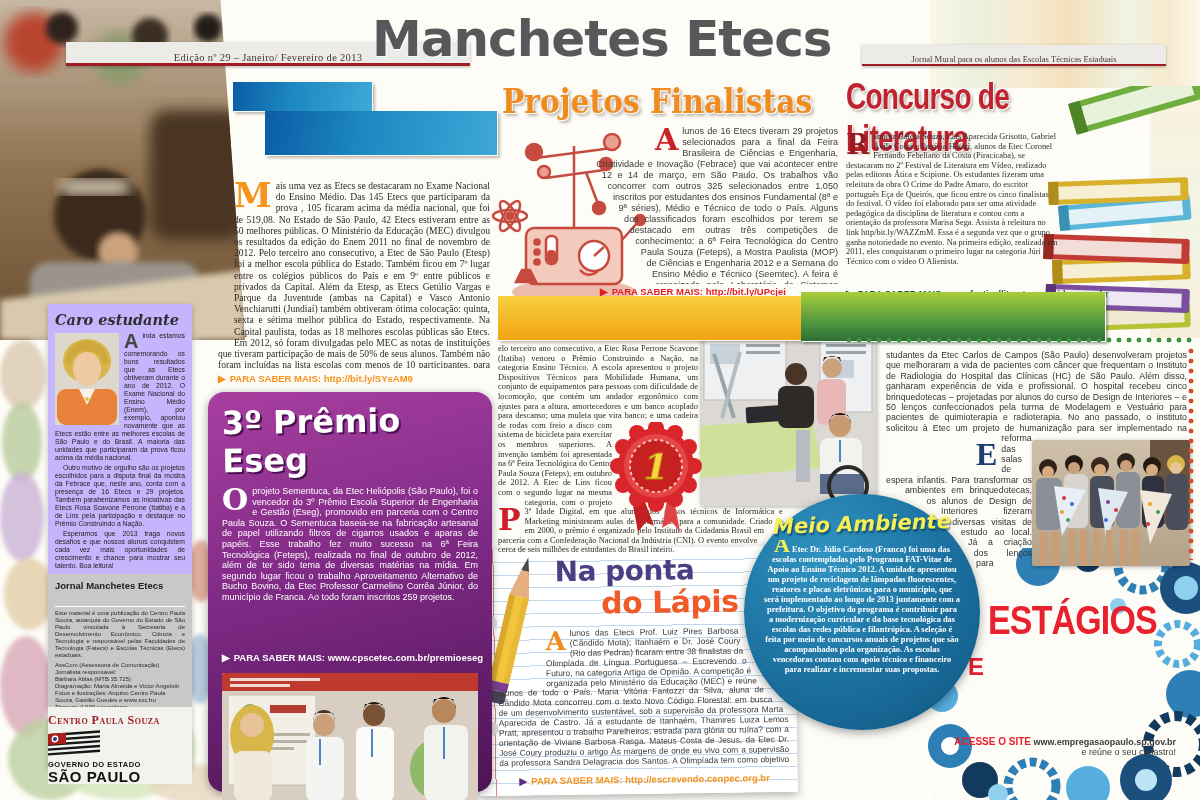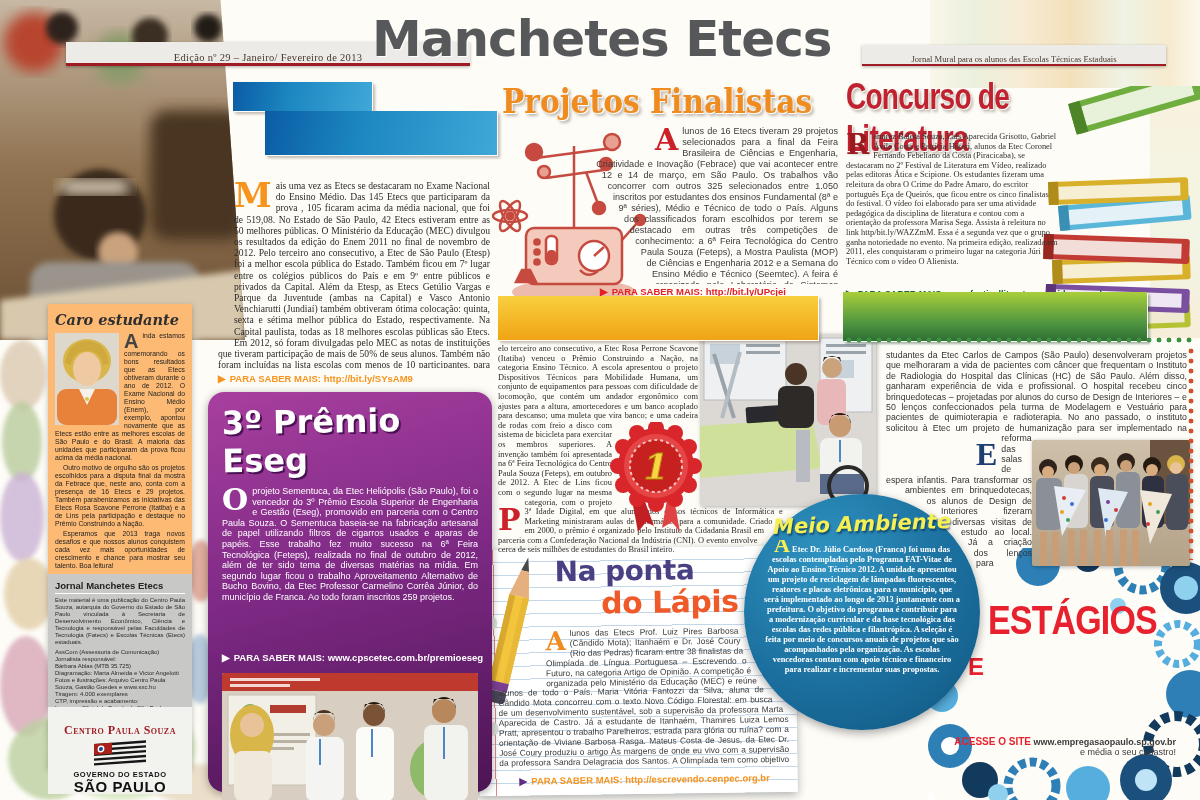--- a/index.html
+++ b/index.html
@@ -19,21 +19,21 @@
   .dotcol{background-image:radial-gradient(circle at 3px 3px,#d2502e 2.2px,transparent 2.7px);background-size:6px 10px;background-repeat:repeat-y;width:6px}
   .vfloat1{float:right;width:226px;height:162px;shape-outside:polygon(86px 0,226px 0,226px 162px,0 162px,0 80px,86px 80px)}
   .vfloat2{float:right;clear:right;width:100px;height:56px;shape-outside:circle(124px at 124px 106px)}
   .afloatL{float:left;width:90px;height:218px;shape-outside:circle(124px at -24px 262px)}
   .afloatR1{float:right;width:1px;height:90px}
   .afloatR2{float:right;clear:right;width:156px;height:128px}
   .lfloatR{float:right;width:50px;height:140px;shape-outside:circle(124px at 124px -16px)}
   .pfloat{float:left;width:95px;height:160px;shape-outside:polygon(0 0,14px 0,95px 160px,0 160px)}
   .efloat{float:left;width:16px;height:158px}
   .sfloat{float:left;width:10px;height:55px}
-  .panelgray{background:#fdba74;box-shadow:0 2px 6px rgba(0,0,0,.25)}
+  .panelgray{background:#c4b5fd;box-shadow:0 2px 6px rgba(0,0,0,.25)}
 </style>
 </head>
 <body>
 
 <div class="abs" style="left:930px;top:0;width:270px;height:88px;background:linear-gradient(90deg,#faf6e8 0%,#e9efdb 16%,#f7ead0 34%,#f3ddb4 52%,#edf2e2 72%,#f6e9c9 88%,#fbf7ea 100%);opacity:.9"></div>
 <div class="abs" style="left:1150px;top:88px;width:50px;height:250px;background:linear-gradient(180deg,#f8efd8,#eef3e0 60%,#f6ead2);opacity:.8"></div>
 
 <div>
   <div class="blob" style="left:0;top:340px;width:46px;height:70px;background:#dcc9b0"></div>
   <div class="blob" style="left:2px;top:402px;width:40px;height:80px;background:#b9cc9d"></div>
@@ -312,21 +312,21 @@
   </g>
 </svg>
 </div>
 <div class="abs serif" style="left:846px;top:132px;width:212px;height:152px;font-size:8.4px;line-height:9.6px;color:#303030;overflow:hidden;z-index:3">
   <span class="dcap" style="font-size:28px;color:#9a1b1f">R</span><span>amirez Balota Souza, Laís Aparecida Grisotto, Gabriel Ávila Costa e Patrícia Hikari, alunos da Etec Coronel Fernando Febeliano da Costa (Piracicaba), se destacaram no 2º Festival de Literatura em Vídeo, realizado pelas editoras Ática e Scipione. Os estudantes fizeram uma releitura da obra O Crime do Padre Amaro, do escritor português Eça de Queirós, que ficou entre os cinco finalistas do festival. O vídeo foi elaborado para ser uma atividade pedagógica da disciplina de literatura e contou com a orientação da professora Marisa Sega. Assista à releitura no link http/bit.ly/WAZZmM. Essa é a segunda vez que o grupo ganha notoriedade no evento. Na primeira edição, realizada em 2011, eles conquistaram o primeiro lugar na categoria Júri Técnico com o vídeo O Alienista.</span>
 </div>
 <div class="abs psm" style="left:846px;top:288px;color:#17603a;font-size:9px;z-index:3">
   <span class="arr">▶</span><span>PARA SABER MAIS:</span> <span>www.festivalliteraturaemvideo.com.br</span>
 </div>
 
-<div class="abs gtext" style="left:843px;top:292px;font-family:'DejaVu Serif',serif;font-weight:bold;font-size:42px;letter-spacing:3px;background:linear-gradient(180deg,#a9ce3a,#4d9440 65%,#2e6e33);filter:drop-shadow(1px 1px 0 #fff) drop-shadow(2px 2px 1px rgba(40,80,40,.4));z-index:3">Ação Social</div>
+<div class="abs gtext" style="left:801px;top:292px;font-family:'DejaVu Serif',serif;font-weight:bold;font-size:42px;letter-spacing:3px;background:linear-gradient(180deg,#a9ce3a,#4d9440 65%,#2e6e33);filter:drop-shadow(1px 1px 0 #fff) drop-shadow(2px 2px 1px rgba(40,80,40,.4));z-index:3">Ação Social</div>
 <div class="abs dotrow" style="left:846px;top:337px;width:346px;z-index:3"></div>
 <div class="abs dotcol" style="left:1188px;top:348px;height:212px;z-index:3"></div>
 <div class="abs just" style="left:886px;top:350px;width:302px;height:218px;font-size:8.8px;line-height:10.4px;color:#333;overflow:hidden;z-index:3">
   <span class="afloatL"></span><span class="afloatR1"></span><span class="afloatR2"></span><span class="dcap" style="font-size:32px;color:#1c3e70;font-family:'Liberation Serif',serif">E</span><span>studantes da Etec Carlos de Campos (São Paulo) desenvolveram projetos que melhoraram a vida de pacientes com câncer que frequentam o Instituto de Radiologia do Hospital das Clínicas (HC) de São Paulo. Além disso, ganharam experiência de vida e profissional. O hospital recebeu cinco brinquedotecas – projetadas por alunos do curso de Design de Interiores – e 50 lenços confeccionados pela turma de Modelagem e Vestuário para pacientes de quimioterapia e radioterapia. No ano passado, o instituto solicitou à Etec um projeto de humanização para ser implementado na reforma das salas de espera infantis. Para transformar os ambientes em brinquedotecas, os alunos de Design de Interiores fizeram diversas visitas de estudo ao local. Já a criação dos lenços para pacientes de câncer foi ideia da professora Luciana Ball, coordenadora do trabalho e que ministra aulas em ambos os cursos.</span>
 </div>
 <div class="abs" style="left:1032px;top:440px;width:158px;height:126px;overflow:hidden;border-radius:2px;box-shadow:1px 1px 4px rgba(0,0,0,.3);z-index:2">
 <svg width="158" height="126" viewBox="0 0 158 126">
   <defs>
         <linearGradient id="scbg" x1="0" y1="0" x2="0" y2="1">
           <stop offset="0" stop-color="#cfc0aa"></stop>
@@ -421,21 +421,21 @@
   </div>
 </div>
 
 <div class="abs" style="left:988px;top:598px;font-family:'Liberation Sans',sans-serif;font-weight:900;font-size:40px;color:#e8212e;transform:scaleX(.85);transform-origin:left;letter-spacing:-1px;z-index:3">ESTÁGIOS</div>
 <div class="abs" style="left:958px;top:656px;width:238px;height:78px;font-size:8.8px;line-height:10.8px;color:#3b3b3b;overflow:hidden;z-index:3">
   <span class="sfloat"></span><span class="dcap" style="font-size:24px;color:#e8212e;font-family:'Liberation Sans',sans-serif">E</span>
 </div>
 <div class="abs" style="left:940px;top:736px;width:236px;text-align:right;z-index:3;font-size:9px;color:#3b3b3b">
   <span style="color:#e8212e;font-weight:bold;font-size:10px">ACESSE O SITE</span>
   <span style="font-weight:bold">www.empregasaopaulo.sp.gov.br</span><br>
-  <span>e média o seu cadastro!</span>
+  <span>e reúne o seu cadastro!</span>
 </div>
 
 <div class="abs panelgray" style="left:48px;top:304px;width:144px;height:464px;z-index:2">
   <div style="padding:7px 7px 4px 7px;height:259px;overflow:hidden">
     <div style="font-family:'DejaVu Serif',serif;font-style:italic;font-weight:bold;font-size:14.5px;color:#2f2f2f;margin-bottom:4px">Caro estudante</div>
     <div class="just" style="font-size:6.8px;line-height:8px;color:#222">
       <span style="float:left;width:64px;height:92px;margin:1px 5px 2px 0;display:block">
         <svg width="64" height="92" viewBox="0 0 64 92">
           <rect width="64" height="92" fill="#ded8cc"></rect>
           <ellipse cx="32" cy="28" rx="24" ry="22" fill="#d9b64a"></ellipse>
@@ -447,32 +447,32 @@
         </svg>
       </span>
       <span class="dcap" style="font-size:20px;color:#444;font-family:'Liberation Sans',sans-serif">A</span><span>inda estamos comemorando os bons resultados que as Etecs obtiveram durante o ano de 2012. O Exame Nacional do Ensino Médio (Enem), por exemplo, apontou novamente que as Etecs estão entre as melhores escolas de São Paulo e do Brasil. A maioria das unidades que participaram da prova ficou acima da média nacional.</span>
       <div style="text-indent:8px;margin-top:2px">Outro motivo de orgulho são os projetos escolhidos para a disputa final da mostra da Febrace que, neste ano, conta com a presença de 16 Etecs e 29 projetos. Também parabenizamos as iniciativas das Etecs Rosa Scavone Perrone (Itatiba) e a de Lins pela participação e destaque no Prêmio Construindo a Nação.</div>
       <div style="text-indent:8px;margin-top:2px">Esperamos que 2013 traga novos desafios e que nossos alunos conquistem cada vez mais oportunidades de crescimento e chance para mostrar seu talento. Boa leitura!</div>
       <div style="text-align:right;font-weight:bold;margin-top:4px">Laura Laganá</div>
       
     </div>
   </div>
   <div style="background:#c8c8c6;padding:6px 7px;height:121px;overflow:hidden">
-    <div style="font-weight:bold;font-size:9.5px;color:#222;border-bottom:1px solid #fff;padding-bottom:2px;margin-bottom:3px">Jornal Manchetes Etecs</div>
+    <div style="font-weight:bold;font-size:9.5px;color:#222;border-bottom:1px solid #fff;padding-bottom:15px;margin-bottom:3px">Jornal Manchetes Etecs</div>
     <div class="just" style="font-size:6px;line-height:7px;color:#2a2a2a">Este material é uma publicação do Centro Paula Souza, autarquia do Governo do Estado de São Paulo vinculada à Secretaria de Desenvolvimento Econômico, Ciência e Tecnologia e responsável pelas Faculdades de Tecnologia (Fatecs) e Escolas Técnicas (Etecs) estaduais.</div>
     <div class="prelines" style="font-size:6px;line-height:7px;color:#2a2a2a;margin-top:3px">AssCom (Assessoria de Comunicação)
 Jornalista responsável:
 Bárbara Ablas (MTB 35.725)
 Diagramação: Marta Almeida e Victor Angelotti
 Fotos e ilustrações: Arquivo Centro Paula Souza, Gastão Guedes e www.sxc.hu
 Tiragem: 4.000 exemplares
 CTP, impressão e acabamento:
 Imprensa Oficial do Estado de São Paulo</div>
   </div>
-  <div style="background:#f2f2ef;height:71px;text-align:center;padding-top:16px">
+  <div style="background:#f2f2ef;height:71px;padding-top:6px">
     <div style="font-family:'Liberation Serif',serif;font-weight:bold;font-variant:small-caps;font-size:12px;letter-spacing:.5px;color:#9f1c24">Centro Paula Souza</div>
     <span style="display:inline-block;width:52px;height:26px;margin-top:2px">
       <svg width="52" height="26" viewBox="0 0 52 26">
         <g transform="skewY(-4)">
           <rect x="0" y="4" width="52" height="2.4" fill="#161616"></rect>
           <rect x="0" y="8.8" width="52" height="2.4" fill="#161616"></rect>
           <rect x="0" y="13.6" width="52" height="2.4" fill="#161616"></rect>
           <rect x="0" y="18.4" width="52" height="2.4" fill="#161616"></rect>
           <rect x="0" y="23.2" width="52" height="2.4" fill="#161616"></rect>
           <rect x="0" y="4" width="18" height="11" fill="#a8201a"></rect>

